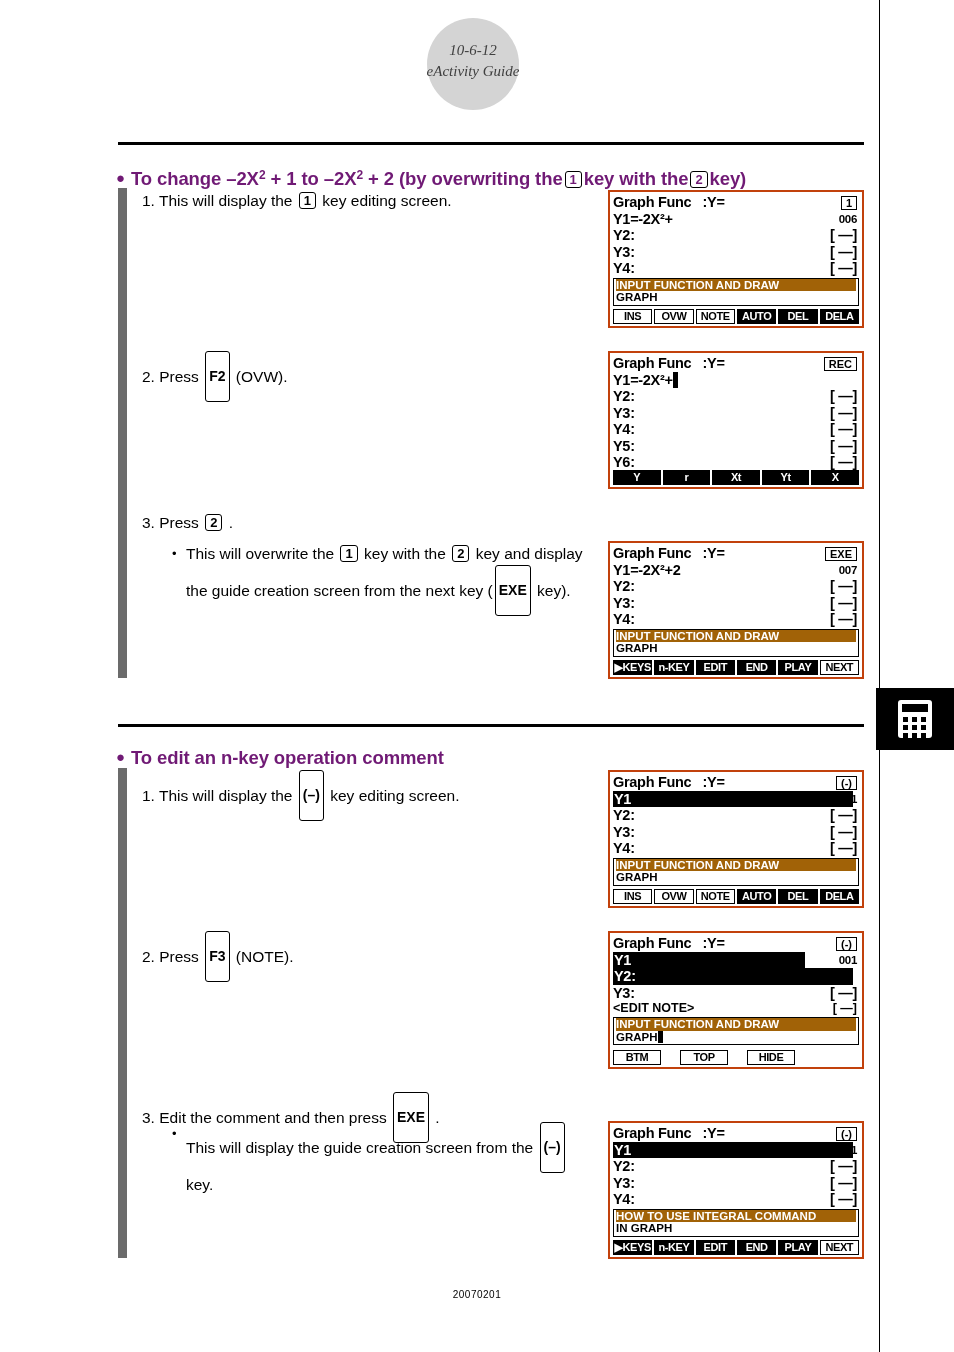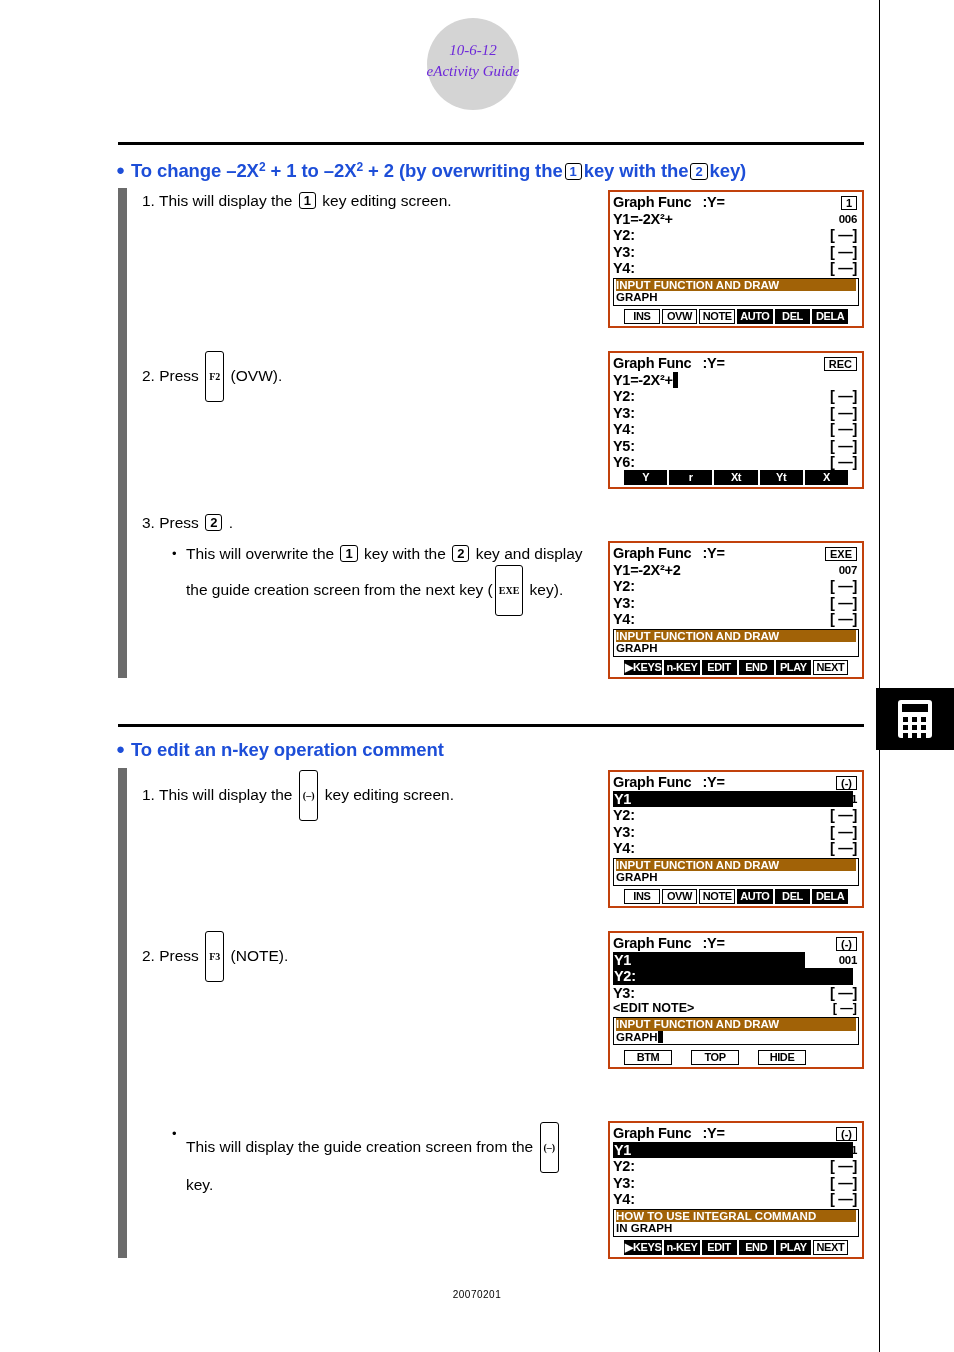--- a/index.html
+++ b/index.html
@@ -10,40 +10,40 @@
   }
   .page{position:absolute;inset:0;}
 
   
   .header-circle{
     position:absolute;left:427px;top:18px;width:92px;height:92px;border-radius:50%;
     background:#d4d4d4;
   }
   .header-text{
     position:absolute;left:300px;top:40px;width:346px;text-align:center;
-    font-family:"Liberation Serif", serif;font-style:italic;font-size:15px;line-height:21px;color:#6d28d9;
+    font-family:"Liberation Serif", serif;font-style:italic;font-size:15px;line-height:21px;color:#404040;
   }
 
   
   .rule{position:absolute;left:118px;width:746px;height:3px;background:#000;}
   .rule.r1{top:142px;}
   .rule.r2{top:724px;}
 
   
   .sec-head{
-    position:absolute;font-weight:bold;font-size:18.5px;letter-spacing:-0.1px;color:#1d4ed8;
+    position:absolute;font-weight:bold;font-size:18.5px;letter-spacing:-0.1px;color:#701a75;margin-top:8px;
   }
   .sec-head .bullet{font-size:15px;vertical-align:2px;margin-right:6px;}
   .sup{font-size:12px;vertical-align:6px;}
   .keybox{
     display:inline-block;border:1.2px solid #000;border-radius:3px;
     padding:0 4px;font-size:13px;line-height:15px;font-weight:bold;
     vertical-align:1px;background:#fff;margin:0 2px;
   }
-  .keybox.small{font-size:10px;line-height:13px;padding:18px 3px;font-family:Liberation Serif, serif;}
+  .keybox.small{font-size:14px;line-height:13px;padding:18px 3px;}
 
   
   .vbar{position:absolute;width:9px;background:#6b6b6b;}
 
   
   .step{position:absolute;font-size:15.5px;line-height:22px;color:#000;}
   .sub{position:absolute;font-size:15.5px;line-height:23px;color:#000;}
   .sub .dot{position:absolute;left:-14px;top:0px;font-size:13px;}
 
   
@@ -60,21 +60,21 @@
   .lcd .right{position:absolute;right:2px;top:0;}
   .lcd .tag{
     display:inline-block;border:1.6px solid #000;background:#fff;color:#000;
     font-size:11px;line-height:12px;padding:0 4px;font-weight:bold;letter-spacing:0;
   }
   .msgbox{
     border:1.6px solid #000;margin-top:1px;padding:0px 2px 1px 2px;
   }
   .msgbox .mrow{font-size:11.5px;line-height:12.5px;white-space:pre;font-weight:bold;letter-spacing:0;}
   .fnbar{
-    position:absolute;left:0;right:0;bottom:2px;display:flex;gap:2px;padding:0 14px;
+    position:absolute;left:0;right:0;bottom:2px;display:flex;gap:2px;padding:0 3px;
     box-sizing:border-box;
   }
   .fnbar .fk{
     flex:1;text-align:center;font-size:11px;line-height:13px;font-weight:bold;
     border:1.5px solid #000;background:#fff;color:#000;letter-spacing:-0.4px;
   }
   .fnbar .fk.inv{background:#000;color:#fff;}
   .fnbar.few{justify-content:flex-start;gap:19px;}
   .fnbar.few .fk{flex:0 0 46px;}
   .blackline{background:#a16207;color:#fff;}
@@ -218,20 +218,26 @@
     <span>key editing screen.</span>
   </div>
 
   <div class="step" style="left:142px;top:931px;">
     <span>2.</span>
     <span>Press</span>
     <span class="keybox small">F3</span>
     <span>(NOTE).</span>
   </div>
 
+  <div class="step" style="left:142px;top:1092px;">
+    <span>3.</span>
+    <span>Edit the comment and then press</span>
+    <span class="keybox small">EXE</span>
+    <span>.</span>
+  </div>
 
   <div class="sub" style="left:186px;top:1122px;width:400px;">
     <span class="dot">•</span>
     <span>This will display the guide creation screen from</span>
     <span>the</span>
     <span class="keybox small">(–)</span>
     <span>key.</span>
   </div>
 
   <div class="lcd" style="left:608px;top:770px;width:256px;height:138px;">

